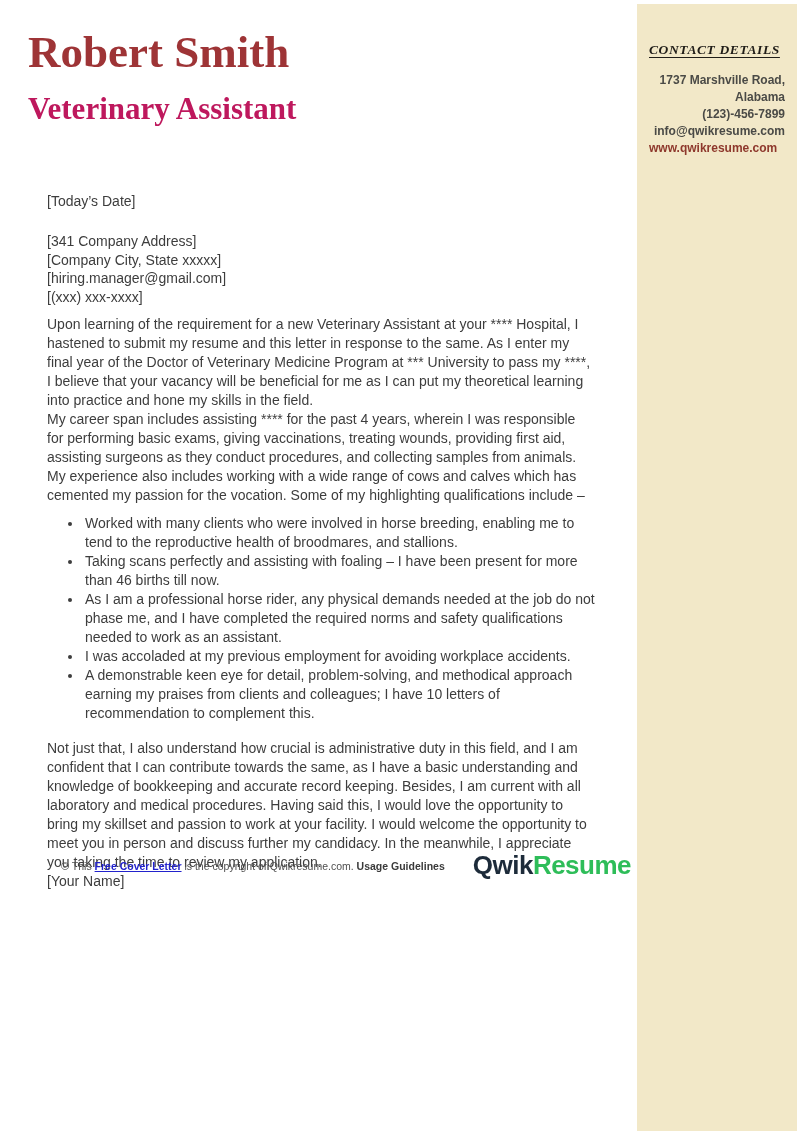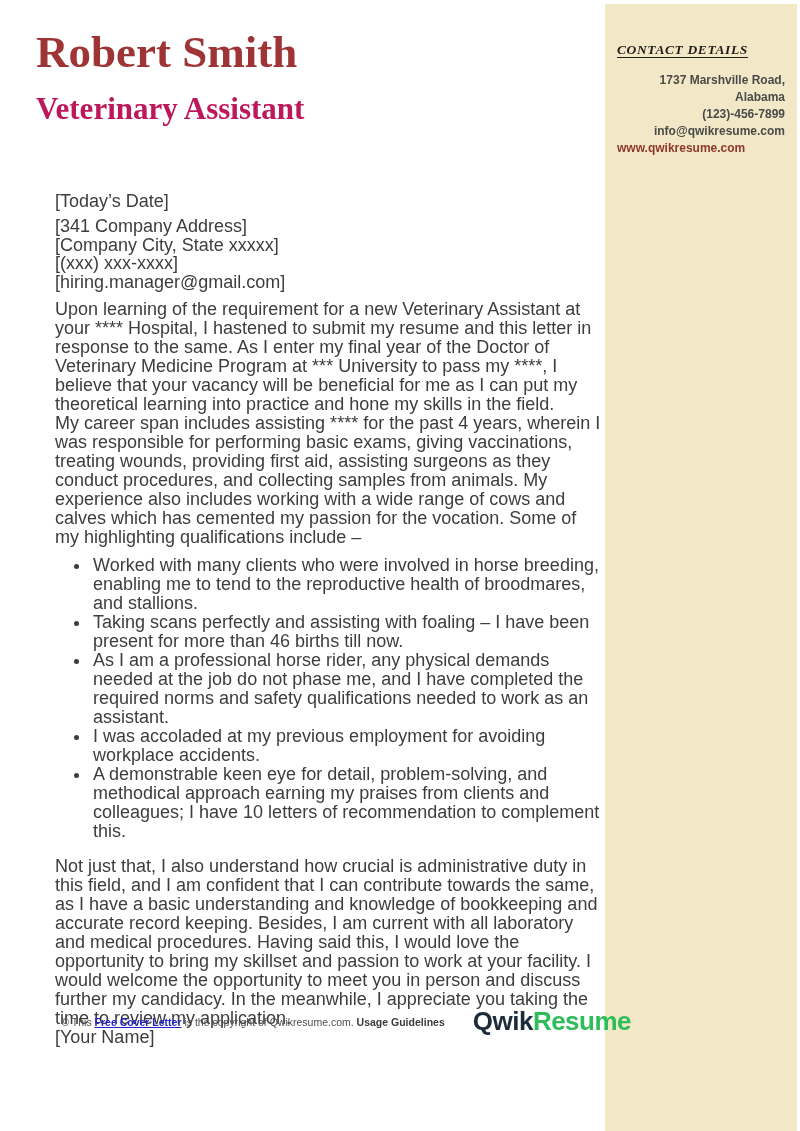--- a/index.html
+++ b/index.html
@@ -7,21 +7,21 @@
   .page {
     position:relative;
     width:800px; height:1131px;
     background:#ffffff;
     overflow:hidden;
     font-family:"Liberation Sans", sans-serif;
   }
   
   .sidebar {
     position:absolute; top:4px; right:3px; bottom:0;
-    width:192px;
+    width:160px;
     background:#f2e8c8;
     padding:38px 12px 0 12px;
   }
   .sidebar-heading {
     font-family:"Liberation Serif", serif;
     font-weight:bold; font-style:italic;
     font-size:13.5px; letter-spacing:0.6px;
     color:#201d18;
     text-decoration:underline;
     text-underline-offset:3px;
@@ -35,43 +35,43 @@
     text-align:right;
   }
   .sidebar-website {
     font-size:12px; font-weight:bold;
     color:#8e382c;
     line-height:17px;
     text-decoration:none;
     display:block;
   }
   
-  .main { position:absolute; left:0; top:0; width:548px;padding-left:8px; }
+  .main { position:absolute; left:0; top:0; width:548px; }
   .name {
     margin:26px 0 0 28px;
     font-family:"Liberation Serif", serif;
     font-weight:bold;
     font-size:45px; line-height:52px;
     color:#9e3436;
   }
   .job-title {
     margin:12px 0 0 28px;
     font-family:"Liberation Serif", serif;
     font-weight:bold;
     font-size:31px; line-height:38px;
     color:#be185d;
   }
   .letter {
     margin:64px 0 0 47px;
     width:548px;
-    font-size:18px; line-height:19px;
+    font-size:14px; line-height:19px;
     color:#3d3d3d;
   }
   .date-line { line-height:19px; }
-  .address-block { margin-top:6px; }
+  .address-block { margin-top:21px; }
   .address-line { line-height:18.5px; }
   .salutation { margin-top:40px; }
   .para-1 { margin-top:9px; }
   .para-2 { }
   .qual-list { margin-top:9px; padding-left:36px; list-style:disc outside; }
   .qual-list li { line-height:19px; padding-left:2px; }
   .para-3 { margin-top:16px; }
   .signoff { margin-top:14px; }
   
   .footer {
@@ -115,22 +115,22 @@
     <h1 class="name">Robert Smith</h1>
     <h2 class="job-title">Veterinary Assistant</h2>
 
     <div class="letter">
 
       <p class="date-line">[Today’s Date]</p>
 
       <div class="address-block">
         <p class="address-line">[341 Company Address]</p>
         <p class="address-line">[Company City, State xxxxx]</p>
+        <p class="address-line">[hiring.manager@gmail.com]</p>
         <p class="address-line">[(xxx) xxx-xxxx]</p>
-        <p class="address-line">[hiring.manager@gmail.com]</p>
       </div>
 
 
       <p class="para-1">Upon learning of the requirement for a new Veterinary Assistant at your **** Hospital, I hastened to submit my resume and this letter in response to the same. As I enter my final year of the Doctor of Veterinary Medicine Program at *** University to pass my ****, I believe that your vacancy will be beneficial for me as I can put my theoretical learning into practice and hone my skills in the field.</p>
 
       <p class="para-2">My career span includes assisting **** for the past 4 years, wherein I was responsible for performing basic exams, giving vaccinations, treating wounds, providing first aid, assisting surgeons as they conduct procedures, and collecting samples from animals. My experience also includes working with a wide range of cows and calves which has cemented my passion for the vocation. Some of my highlighting qualifications include –</p>
 
       <ul class="qual-list">
         <li>Worked with many clients who were involved in horse breeding, enabling me to tend to the reproductive health of broodmares, and stallions.</li>
         <li>Taking scans perfectly and assisting with foaling – I have been present for more than 46 births till now.</li>

